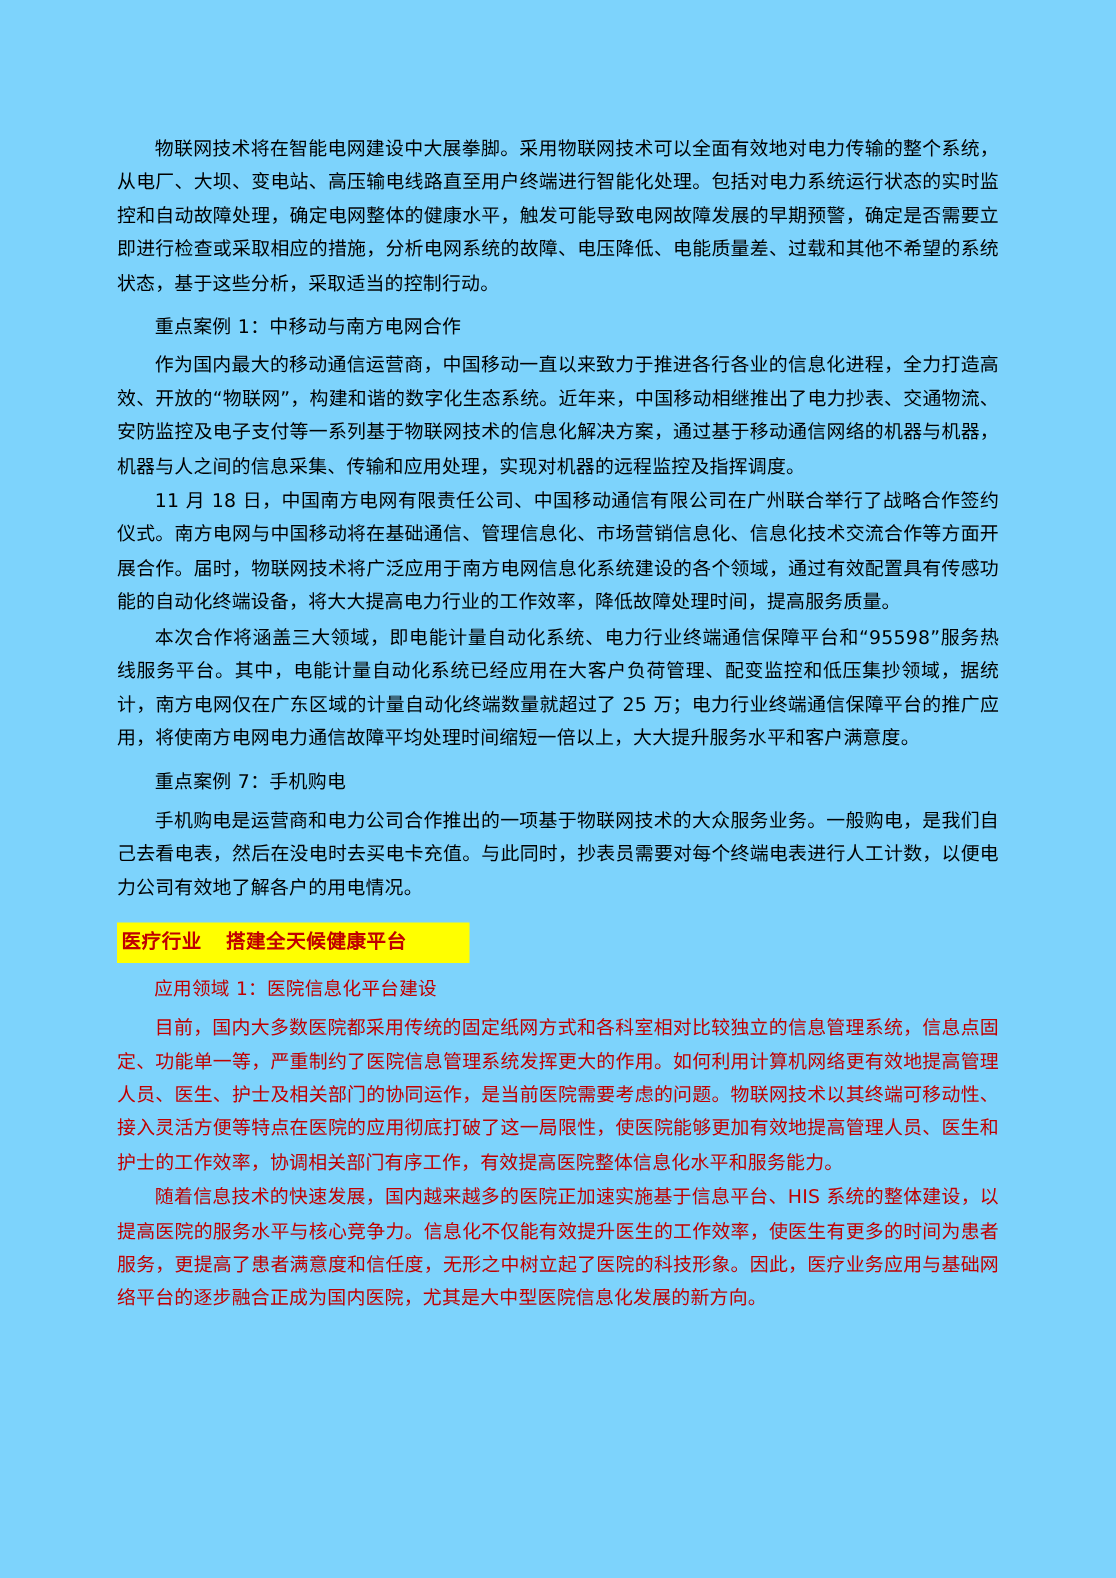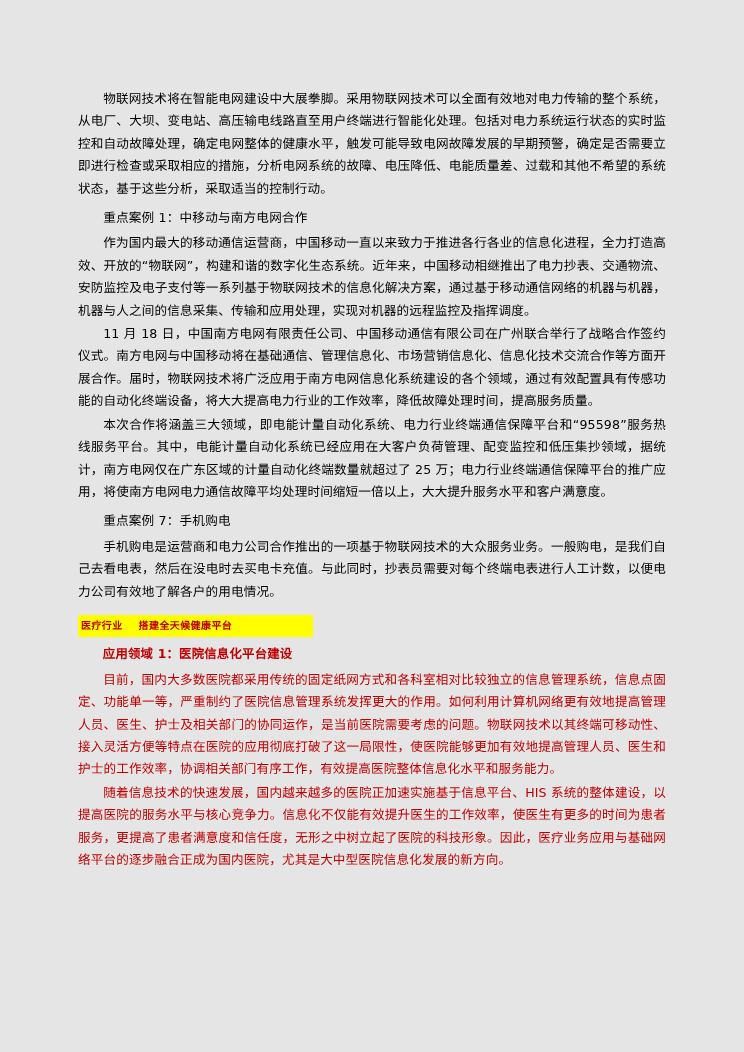--- a/index.html
+++ b/index.html
@@ -8,21 +8,21 @@
     padding: 0;
     background: #ffffff;
   }
   body {
     font-family: "DejaVu Sans", "Liberation Sans", sans-serif;
   }
   .page {
     position: relative;
     width: 744px;
     height: 1052px;
-    background: #e5e5e5;
+    background: #7dd3fc;
     box-sizing: border-box;
     padding: 88px 78px 40px 78px;
     overflow: hidden;
   }
   .doc {
     font-size: 12.6px;
     line-height: 1.78;
     color: #000000;
     text-align: justify;
   }
@@ -37,33 +37,33 @@
     text-indent: 2em;
     font-size: 12.6px;
     letter-spacing: 0.2px;
   }
   .section-banner {
     margin: 12px 0 6px 0;
     background: #ffff00;
     display: block;
     padding: 2px 3px 2px 3px;
     font-weight: bold;
-    font-size: 10px;
+    font-size: 13px;
     color: #c00000;
     letter-spacing: 0.4px;
     width: 235px;
     box-sizing: border-box;
   }
   .section-banner .gap {
     display: inline-block;
     width: 16px;
   }
   .sub-head {
     margin: 6px 0 4px 0;
-    font-weight: bold;
+    font-weight: normal;
     font-size: 12.4px;
     color: #c00000;
     text-indent: 2em;
     letter-spacing: 0.2px;
   }
   .red-body {
     color: #c00000;
   }
 </style>
 </head>

